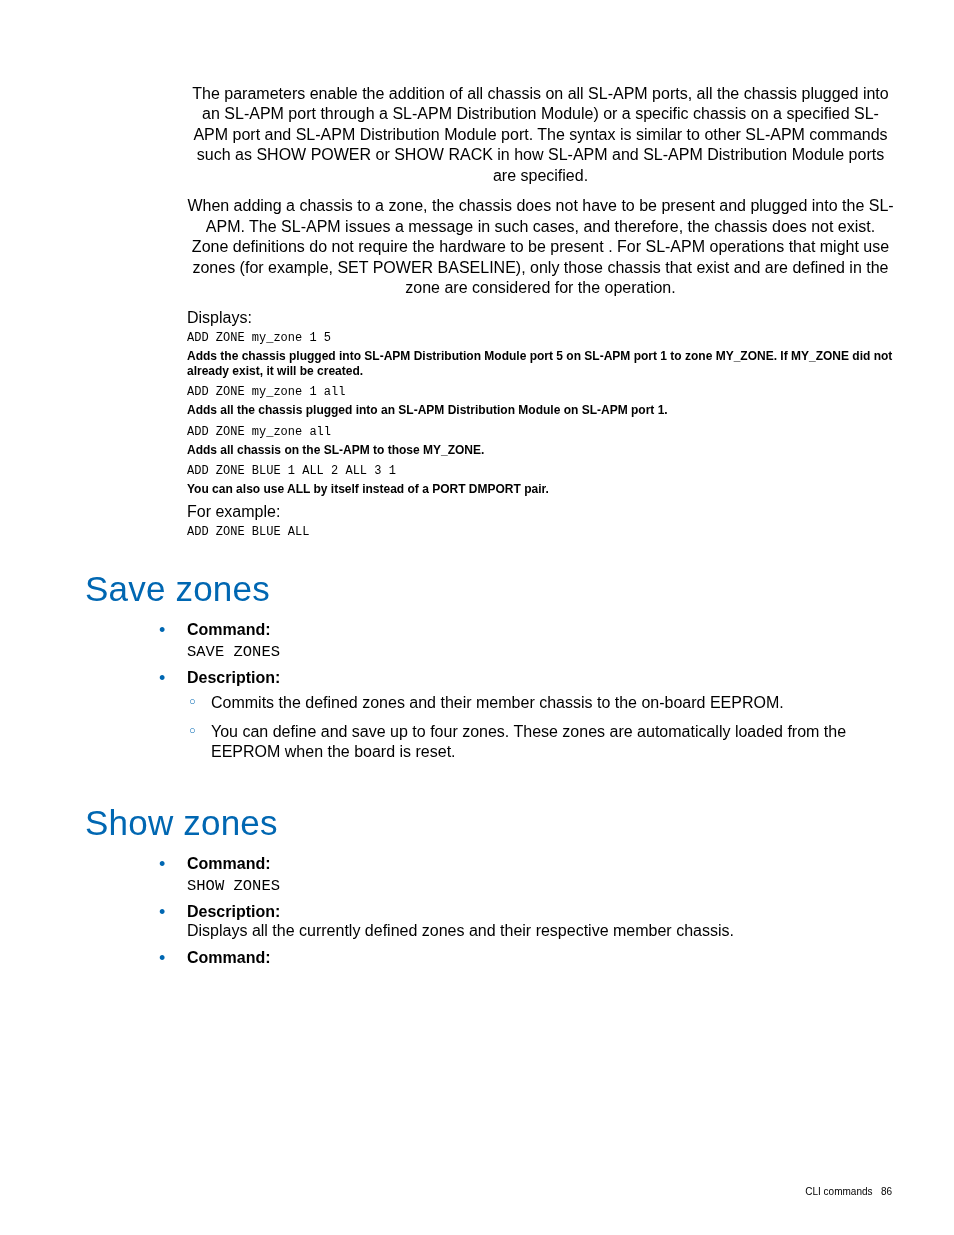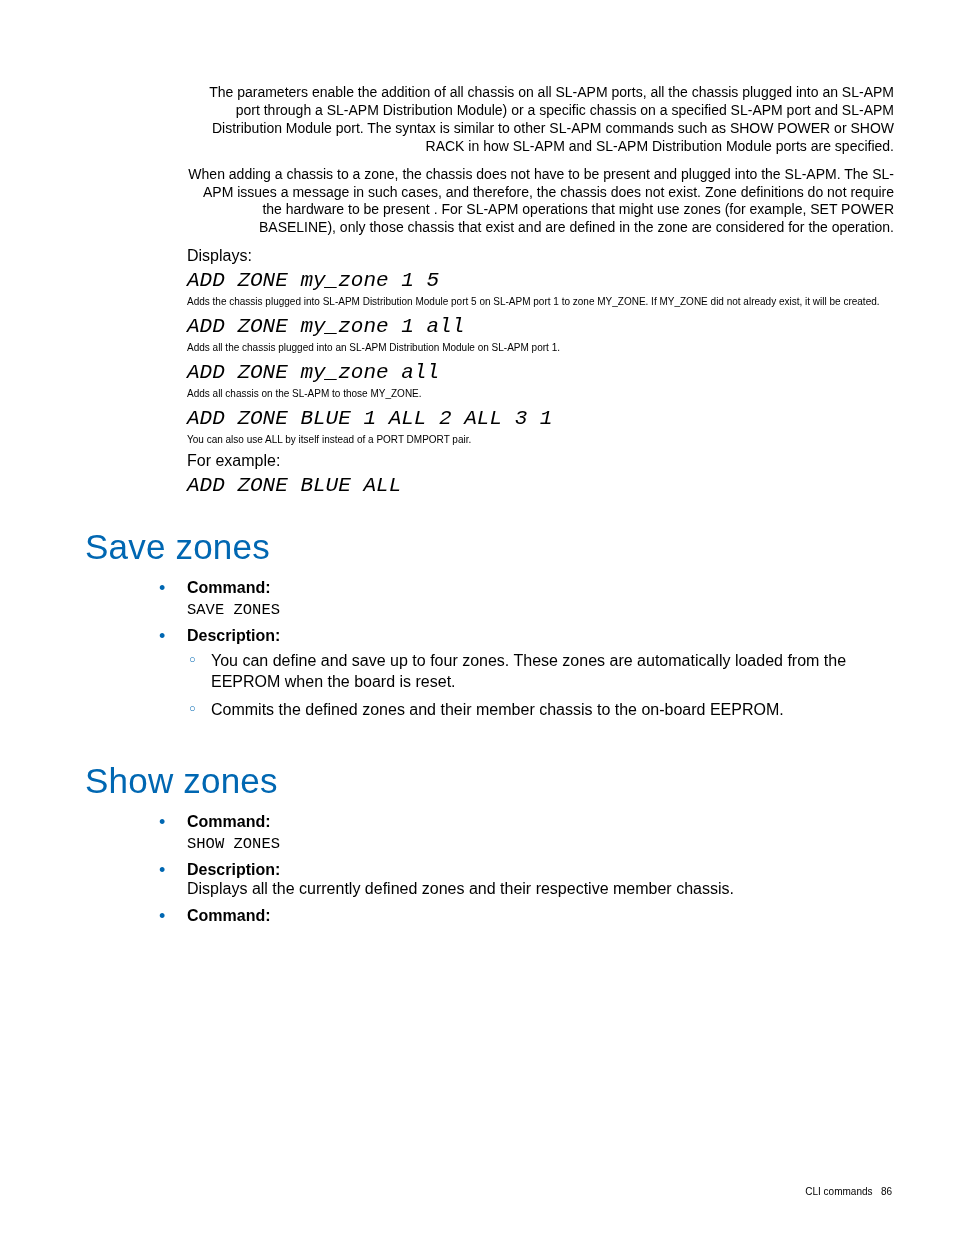--- a/index.html
+++ b/index.html
@@ -14,40 +14,40 @@
     position: relative;
   }
   .page {
     position: relative;
     width: 954px;
     height: 1235px;
     box-sizing: border-box;
     padding: 84px 60px 0 85px;
   }
   .body-text {
-    font-size: 14px;
+    font-size: 16px;
     line-height: 1.28;
     margin: 0 0 10px 102px;
-    text-align: right;
+    text-align: center;
   }
   .examples-label {
     font-size: 16px;
     margin: 0 0 4px 102px;
   }
   .code {
     font-family: "Courier New", Courier, monospace;
-    font-size: 21px;
+    font-size: 12px;
     margin: 0 0 4px 102px;
     white-space: pre;
-    font-style: italic;
   }
   .body-after-code {
-    font-size: 10px;
+    font-size: 12px;
     line-height: 1.28;
     margin: 2px 0 6px 102px;
+    font-weight: bold;
   }
   h1.section {
     font-family: "Futura", "Trebuchet MS", Arial, sans-serif;
     font-weight: 300;
     color: #0067b2;
     font-size: 35px;
     margin: 30px 0 12px 0;
     letter-spacing: 0.2px;
   }
   h1.section.tight-top { margin-top: 24px; }
@@ -138,22 +138,22 @@
 
   <h1 class="section">Save zones</h1>
   <ul class="level1">
     <li>
       <span class="li-label">Command:</span>
       <div class="li-code">SAVE ZONES</div>
     </li>
     <li>
       <span class="li-label">Description:</span>
       <ul class="level2">
+        <li>Commits the defined zones and their member chassis to the on-board EEPROM.</li>
         <li>You can define and save up to four zones. These zones are automatically loaded from the EEPROM when the board is reset.</li>
-        <li>Commits the defined zones and their member chassis to the on-board EEPROM.</li>
       </ul>
     </li>
   </ul>
 
   <h1 class="section tight-top">Show zones</h1>
   <ul class="level1">
     <li>
       <span class="li-label">Command:</span>
       <div class="li-code">SHOW ZONES</div>
     </li>

